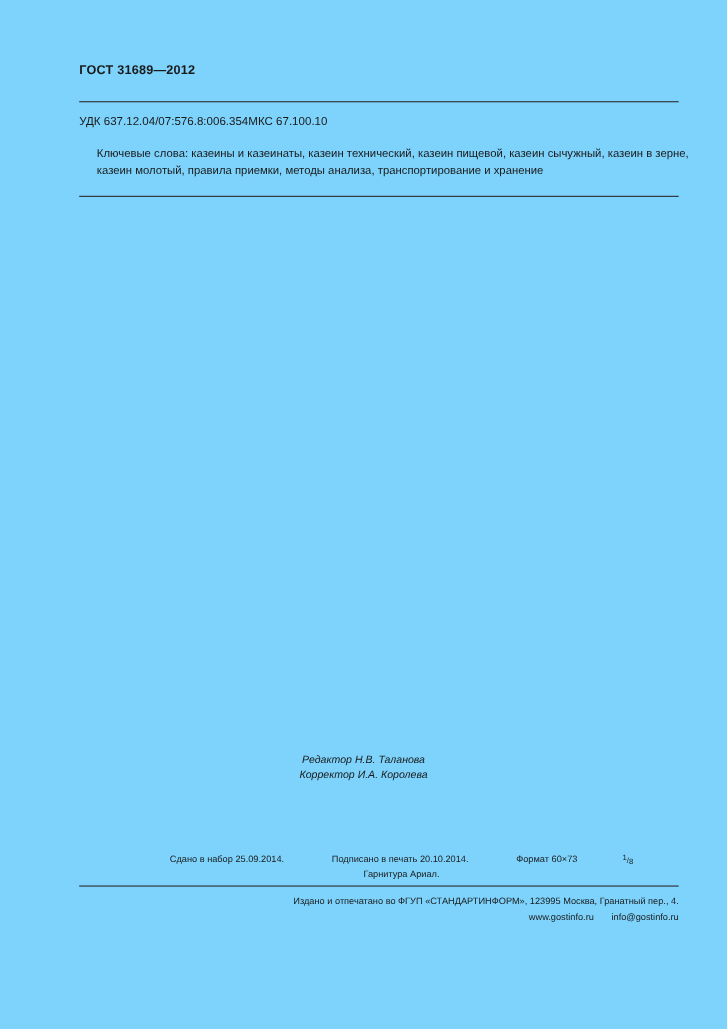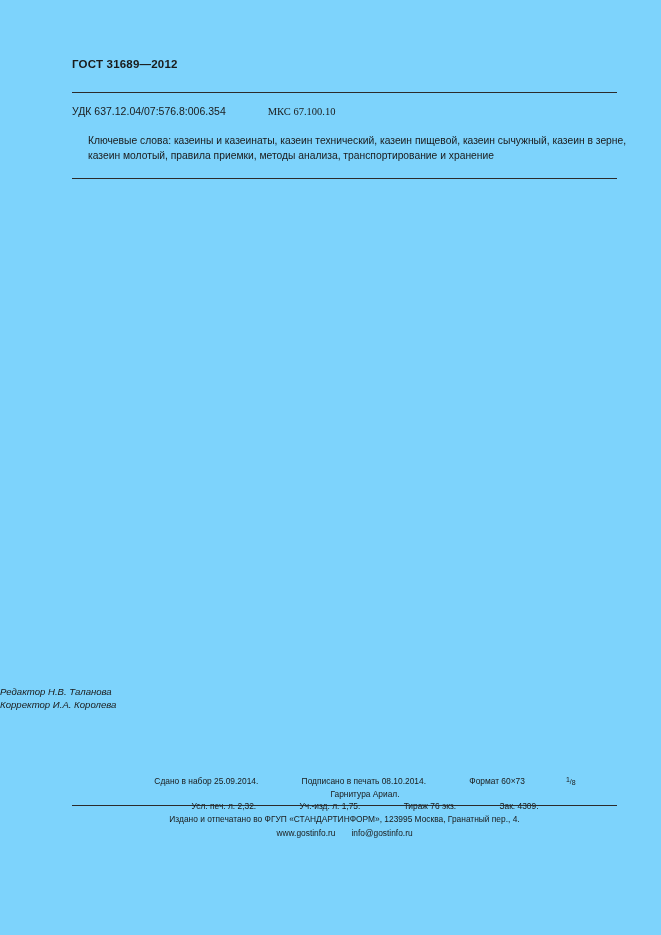--- a/index.html
+++ b/index.html
@@ -46,41 +46,39 @@
   
   .udk-line {
     position: absolute;
     left: 72px;
     top: 105px;
     font-size: 10.5px;
     white-space: nowrap;
   }
   .udk-line .mks {
     display: inline-block;
-    margin-left: 42px;
-    font-family: Liberation Serif, serif;
   }
 
   
   .keywords {
     position: absolute;
     left: 88px;
     top: 133px;
     width: 545px;
     font-size: 10.3px;
     line-height: 15px;
   }
 
   
   .credits {
     position: absolute;
     left: 0;
     right: 0;
     top: 685px;
-    text-align: left;
+    text-align: center;
     font-size: 9.6px;
     line-height: 13.2px;
   }
   .credits .it { font-style: italic; }
 
   
   .printinfo {
     position: absolute;
     left: 72px;
     width: 545px;
@@ -105,21 +103,21 @@
   }
   .frac sup { font-size: 7px; vertical-align: 0.35em; }
   .frac sub { font-size: 7px; vertical-align: -0.1em; }
 
   
   .publisher {
     position: absolute;
     left: 72px;
     width: 545px;
     top: 813px;
-    text-align: center;
+    text-align: right;
     font-size: 8.4px;
     line-height: 12.5px;
   }
   .publisher .links {
     margin-top: 1px;
   }
   .publisher .links a {
     color: #1a1a1a;
     text-decoration: none;
   }
@@ -146,29 +144,23 @@
   <div class="rule rule-mid"></div>
 
   <div class="credits">
     <div class="it">Редактор Н.В. Таланова</div>
     <div class="it">Корректор И.А. Королева</div>
   </div>
 
   <div class="printinfo">
     <div class="row1">
       <span>Сдано в набор 25.09.2014.</span>
-      <span class="gap-md">Подписано в печать 08.10.2014.</span>
+      <span class="gap-md">Подписано в печать 20.10.2014.</span>
       <span class="gap-sm">Формат 60×73</span><span class="frac"><sup>1</sup>/<sub>8</sub></span>
       <span class="gap-md">Гарнитура Ариал.</span>
-    </div>
-    <div class="row2">
-      <span>Усл. печ. л. 2,32.</span>
-      <span class="gap-md">Уч.-изд. л. 1,75.</span>
-      <span class="gap-md">Тираж 76 экз.</span>
-      <span class="gap-sm">Зак. 4309.</span>
     </div>
   </div>
 
   <div class="rule rule-bot"></div>
 
   <div class="publisher">
     <div>Издано и отпечатано во ФГУП «СТАНДАРТИНФОРМ», 123995 Москва, Гранатный пер., 4.</div>
     <div class="links">
       <a href="#">www.gostinfo.ru</a><span class="sep"></span><a href="#">info@gostinfo.ru</a>
     </div>

